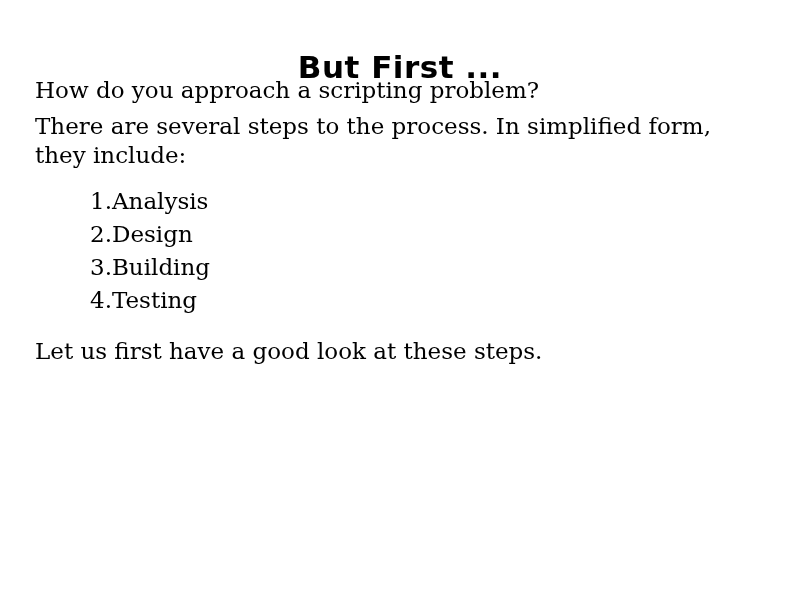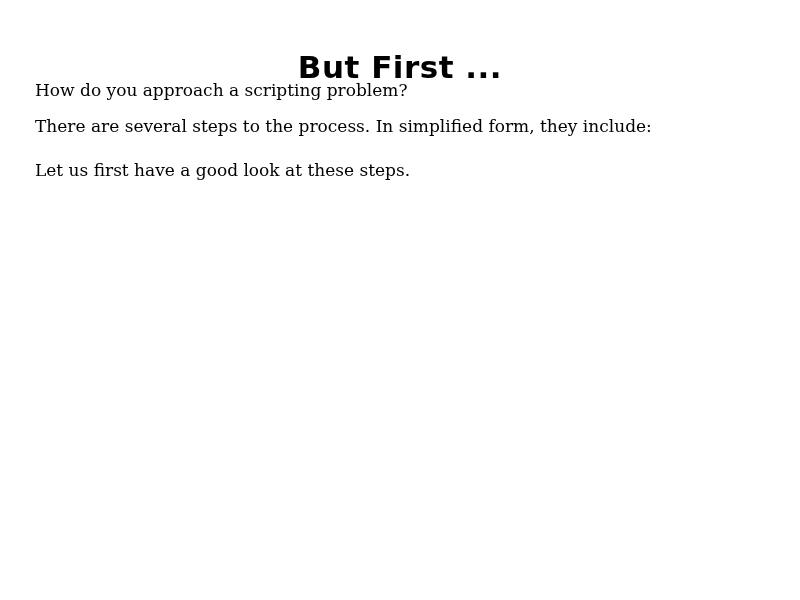--- a/index.html
+++ b/index.html
@@ -43,21 +43,21 @@
   
   .body-block {
     position: absolute;
     left: 35px;
     top: 76px;
     width: 735px;
   }
 
   .para {
     font-family: "DejaVu Serif", "Liberation Serif", serif;
-    font-size: 17px;
+    font-size: 23px;
     line-height: 29px;
     color: #000000;
     margin: 0 0 6px 0;
     text-align: left;
     word-spacing: 0px;
   }
 
   .para-intro {
     margin-bottom: 7px;
   }
@@ -85,35 +85,41 @@
 
   .step-num {
     display: inline;
   }
 
   .step-label {
     display: inline;
   }
 
   .para-outro {
-    margin-top: 8px;
+    margin-top: 20px;
     margin-bottom: 0;
   }
 </style>
 </head>
 <body>
 
 <div class="slide">
 
   <h1 class="slide-title">But First ...</h1>
 
   <div class="body-block">
 
     <p class="para para-intro">How do you approach a scripting problem?</p>
 
     <p class="para para-steps">There are several steps to the process. In simplified form, they include:</p>
 
+    <ul class="steps-list">
+      <li class="step-item"><span class="step-num">1.</span><span class="step-label">Analysis</span></li>
+      <li class="step-item"><span class="step-num">2.</span><span class="step-label">Design</span></li>
+      <li class="step-item"><span class="step-num">3.</span><span class="step-label">Building</span></li>
+      <li class="step-item"><span class="step-num">4.</span><span class="step-label">Testing</span></li>
+    </ul>
 
     <p class="para para-outro">Let us first have a good look at these steps.</p>
 
   </div>
 
 </div>
 
 </body></html>

